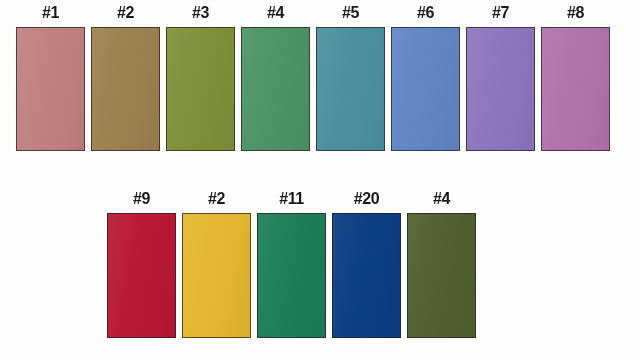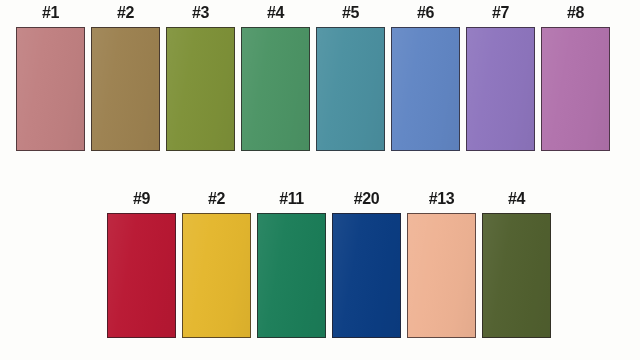--- a/index.html
+++ b/index.html
@@ -156,26 +156,20 @@
         </div>
     </div>
 
     <div class="swatch-cell">
       <div class="swatch-label">#20</div>
       <div class="swatch-chip" style="background-color: rgb(11, 61, 131);">
           <div class="chip-sheen"></div>
         </div>
     </div>
 
-    <div class="swatch-cell">
-      <div class="swatch-label">#13</div>
-      <div class="swatch-chip" style="background-color: rgb(239, 179, 148);">
-          <div class="chip-sheen"></div>
-        </div>
-    </div>
 
     <div class="swatch-cell">
       <div class="swatch-label">#4</div>
       <div class="swatch-chip" style="background-color: rgb(81, 96, 47);">
           <div class="chip-sheen"></div>
         </div>
     </div>
 
   </div>
 

